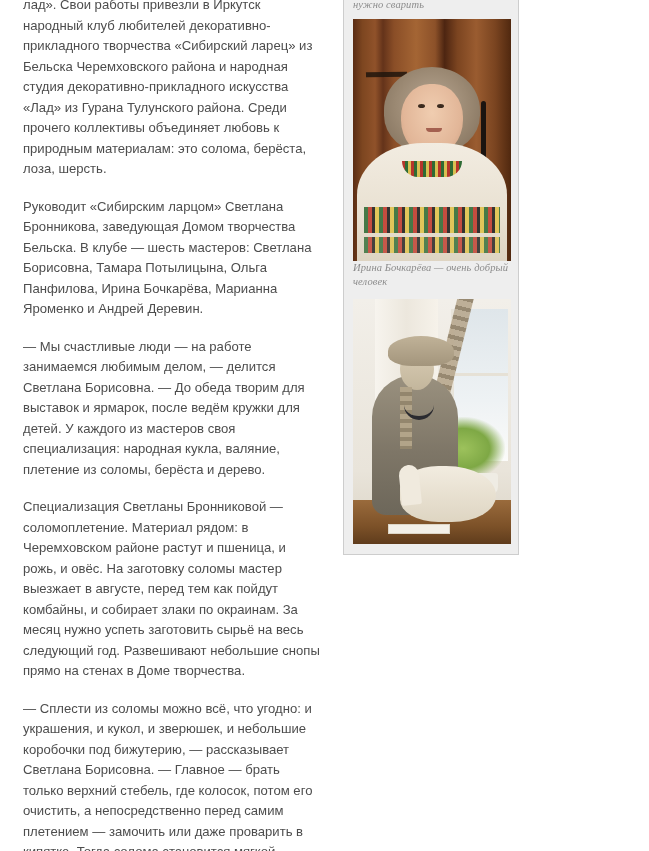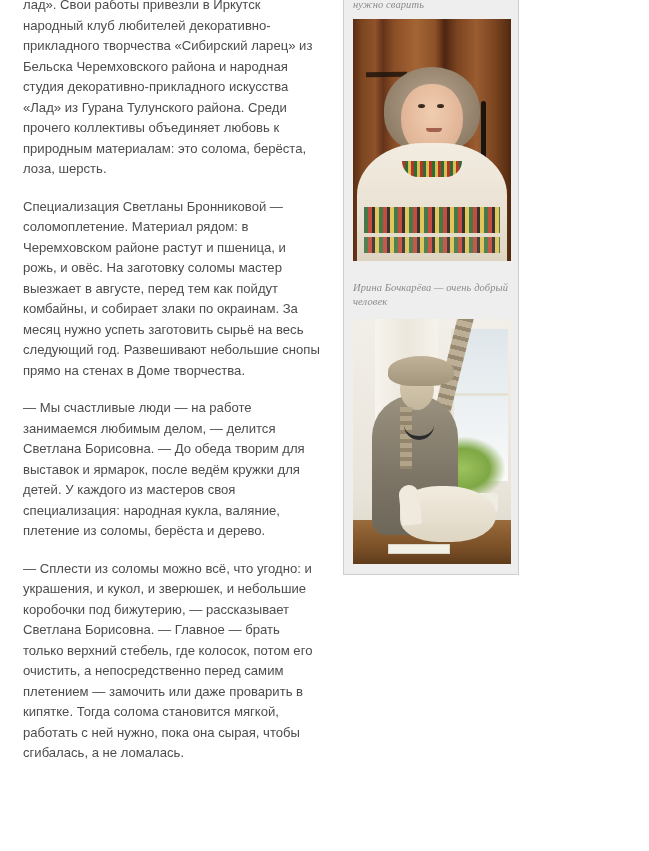--- a/index.html
+++ b/index.html
@@ -40,21 +40,21 @@
   .media-caption {
     font-family: "Liberation Serif", serif;
     font-style: italic;
     font-size: 10.5px;
     line-height: 14px;
     color: #8c8c8c;
     margin: 0 0 7px 0;
     letter-spacing: 0.1px;
   }
   .media-caption.below {
-    margin: 20px 0 10px 0;
+    margin: 0 0 10px 0;
   }
   .media-figure {
     margin: 0;
     padding: 0;
     width: 158px;
     display: block;
     position: relative;
     overflow: hidden;
     background: #d8d2ca;
   }
@@ -274,19 +274,20 @@
       <span class="ph2-bird-tail"></span>
       <span class="ph2-bird"></span>
       <span class="ph2-bird-neck"></span>
       <span class="ph2-label"></span>
     </figure>
 
   </aside>
 
   <article class="article">
     <p class="narrow first">лад». Свои работы привезли в Иркутск народный клуб любителей декоративно-прикладного творчества «Сибирский ларец» из Бельска Черемховского района и народная студия декоративно-прикладного искусства «Лад» из Гурана Тулунского района. Среди прочего коллективы объединяет любовь к природным материалам: это солома, берёста, лоза, шерсть.</p>
+    <p class="narrow">Руководит «Сибирским ларцом» Светлана Бронникова, заведующая Домом творчества Бельска. В клубе — шесть мастеров: Светлана Борисовна, Тамара Потылицына, Ольга Панфилова, Ирина Бочкарёва, Марианна Яроменко и Андрей Деревин.</p>
+    <p class="narrow">— Мы счастливые люди — на работе занимаемся любимым делом, — делится Светлана Борисовна. — До обеда творим для выставок и ярмарок, после ведём кружки для детей. У каждого из мастеров своя специализация: народная кукла, валяние, плетение из соломы, берёста и дерево.</p>
     <p class="narrow"> Специализация Светланы Бронниковой — соломоплетение. Материал рядом: в Черемховском районе растут и пшеница, и рожь, и овёс. На заготовку соломы мастер выезжает в августе, перед тем как пойдут комбайны, и собирает злаки по окраинам. За месяц нужно успеть заготовить сырьё на весь следующий год. Развешивают небольшие снопы прямо на стенах в Доме творчества.</p>
-    <p class="narrow">— Мы счастливые люди — на работе занимаемся любимым делом, — делится Светлана Борисовна. — До обеда творим для выставок и ярмарок, после ведём кружки для детей. У каждого из мастеров своя специализация: народная кукла, валяние, плетение из соломы, берёста и дерево.</p>
     <p class="narrow">— Сплести из соломы можно всё, что угодно: и украшения, и кукол, и зверюшек, и небольшие коробочки под бижутерию, — рассказывает Светлана Борисовна. — Главное — брать только верхний стебель, где колосок, потом его очистить, а непосредственно перед самим плетением — замочить или даже проварить в кипятке. Тогда солома становится мягкой, работать с ней нужно, пока она сырая, чтобы сгибалась, а не ломалась.</p>
 
   </article>
 
 </div>
 
 </body></html>

